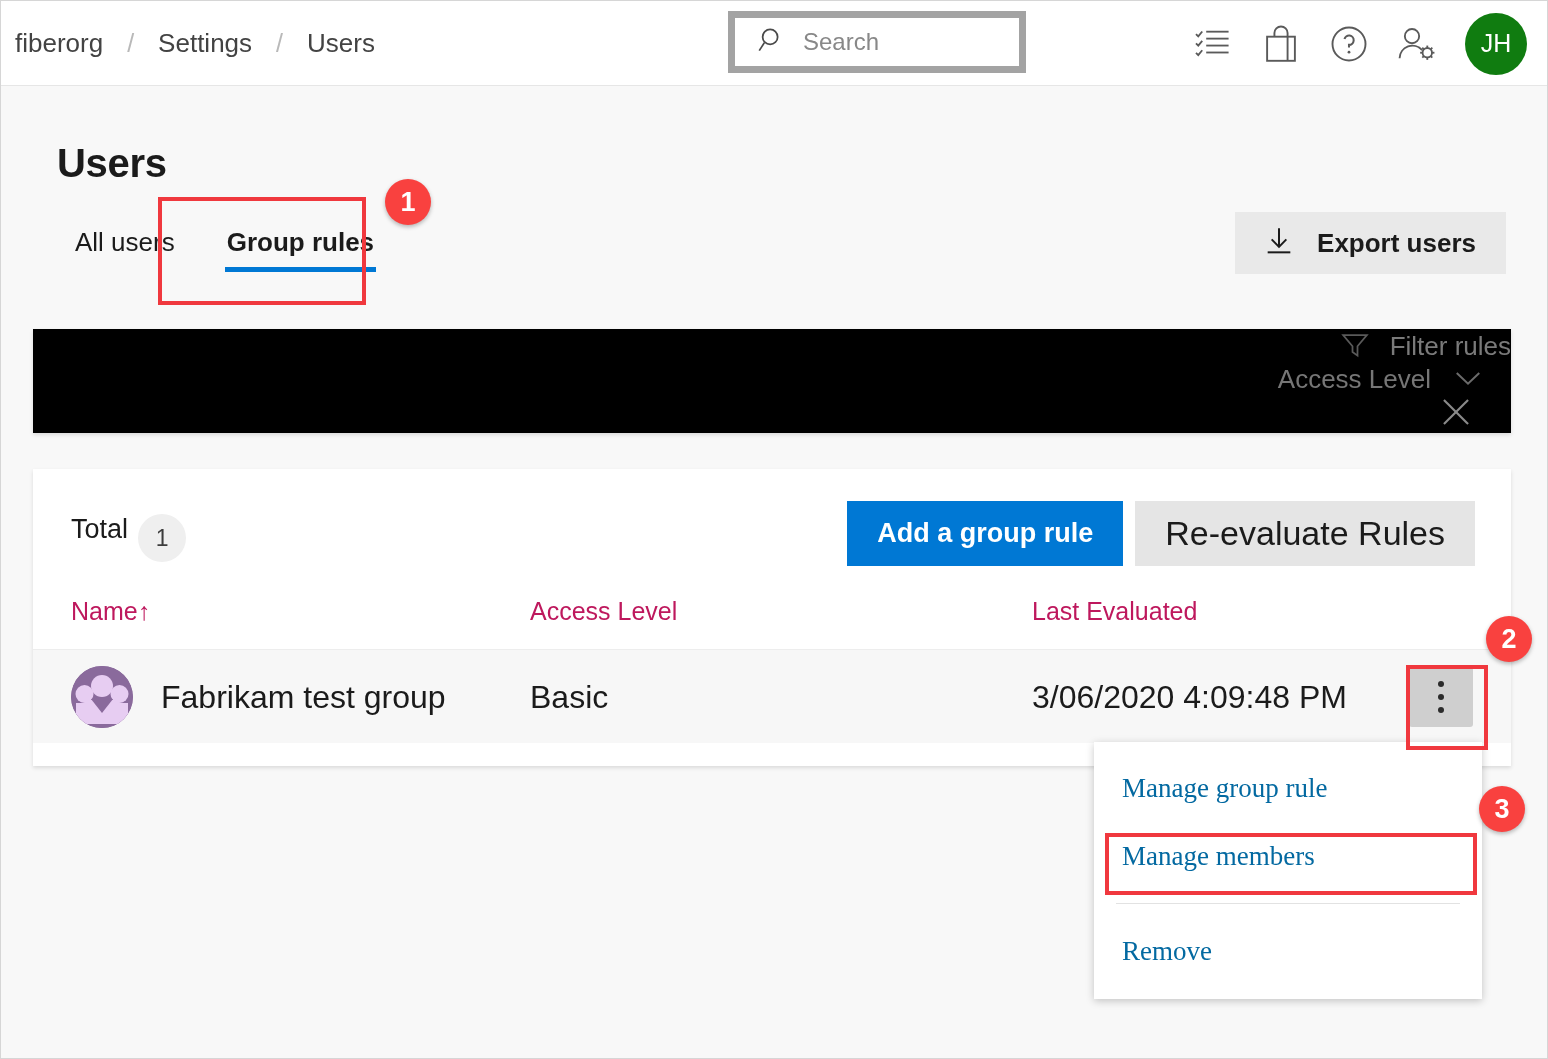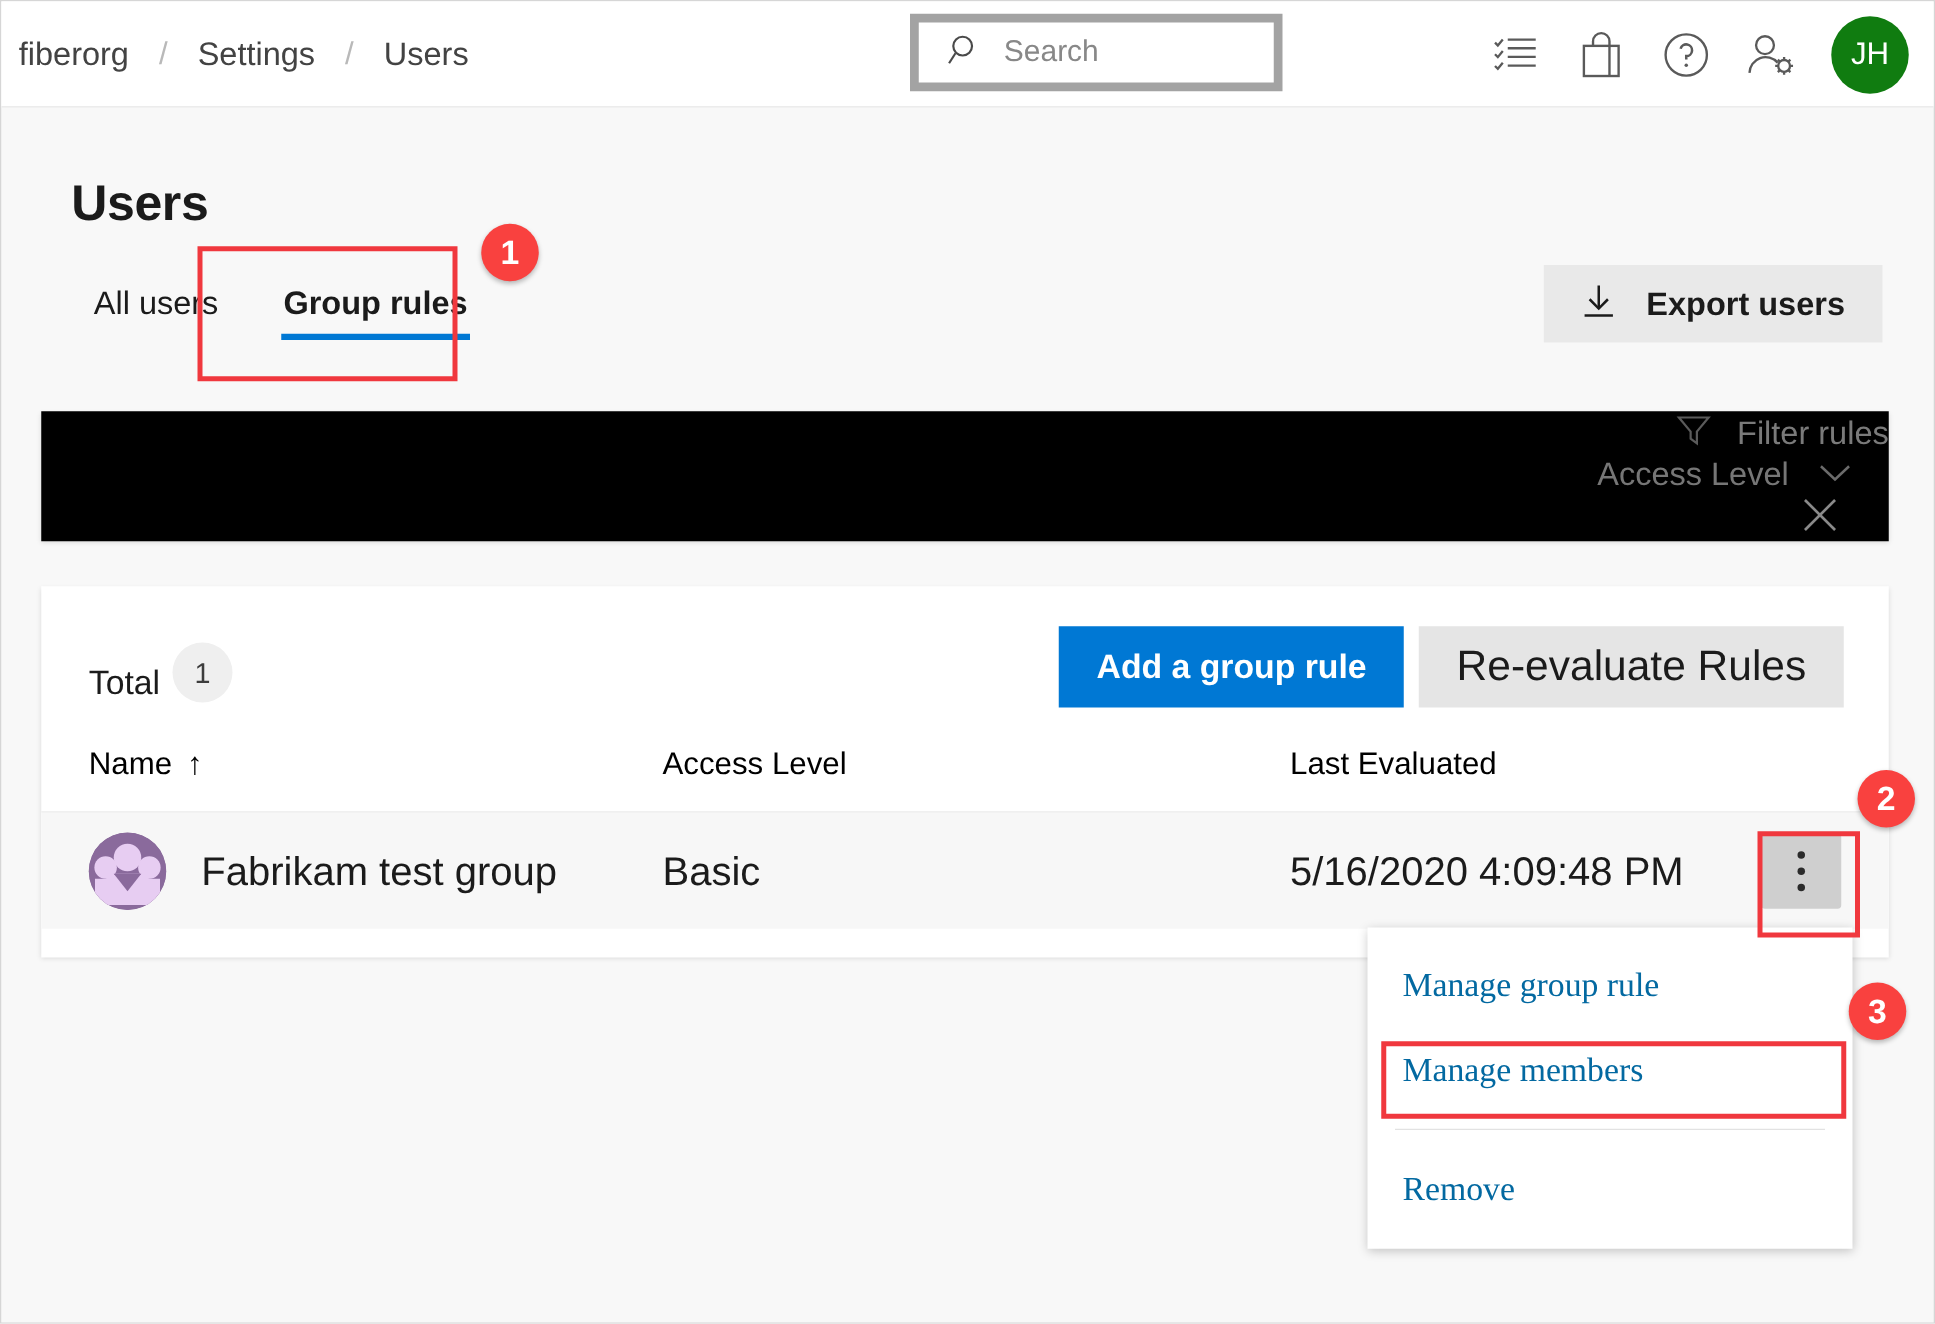--- a/index.html
+++ b/index.html
@@ -188,21 +188,21 @@
   }
 
   #table-toolbar {
     position: absolute;
     left: 0; top: 0;
     width: 100%; height: 128px;
   }
   #total-wrap {
     position: absolute;
     left: 38px; top: 45px;
-    display: flex; align-items: flex-end; gap: 10px;
+    display: flex; align-items: flex-start; gap: 10px;
   }
   #total-wrap .lbl { font-size: 27px; color: #1b1b1b; }
   #total-badge {
     width: 48px; height: 48px; border-radius: 50%;
     background: #efefef;
     color: #3c3c3c; font-size: 23px;
     display: flex; align-items: center; justify-content: center;
   }
 
   #toolbar-btns {
@@ -230,25 +230,25 @@
   }
 
   #table-head {
     position: absolute;
     left: 0; top: 128px;
     width: 100%; height: 52px;
   }
   .th {
     position: absolute;
     font-size: 25px;
-    color: #000000;
+    color: #be185d;
     top: 0;
     white-space: nowrap;
     cursor: pointer;
-    display: flex; align-items: center; gap: 12px;
+    display: flex; align-items: center; 
   }
   .th.c-name  { left: 38px; }
   .th.c-level { left: 497px; }
   .th.c-eval  { left: 999px; }
 
   #table-row {
     position: absolute;
     left: 0; top: 180px;
     width: 100%; height: 94px;
     background: #f7f7f7;
@@ -511,21 +511,21 @@
             <rect x="40" y="37" width="17" height="20" fill="#e7cdf2"></rect>
             <circle cx="31" cy="20" r="11" fill="#e7cdf2"></circle>
             <path d="M14 34 H48 V58 H14 Z M31 46 L21 33 H41 Z" fill="#e7cdf2"></path>
             <path d="M31 47 L20 33 H42 Z" fill="#8a6a9c"></path>
           </svg>
         </span>
         <span>Fabrikam test group</span>
       </div>
 
       <div class="cell c-level">Basic</div>
-      <div class="cell c-eval">5/16/2020 4:09:48 PM</div>
+      <div class="cell c-eval">3/06/2020 4:09:48 PM</div>
 
       <div id="row-menu-btn">
         <span class="dots">
           <i></i>
             <i></i>
             <i></i>
         </span>
       </div>
     </div>
   </div>

